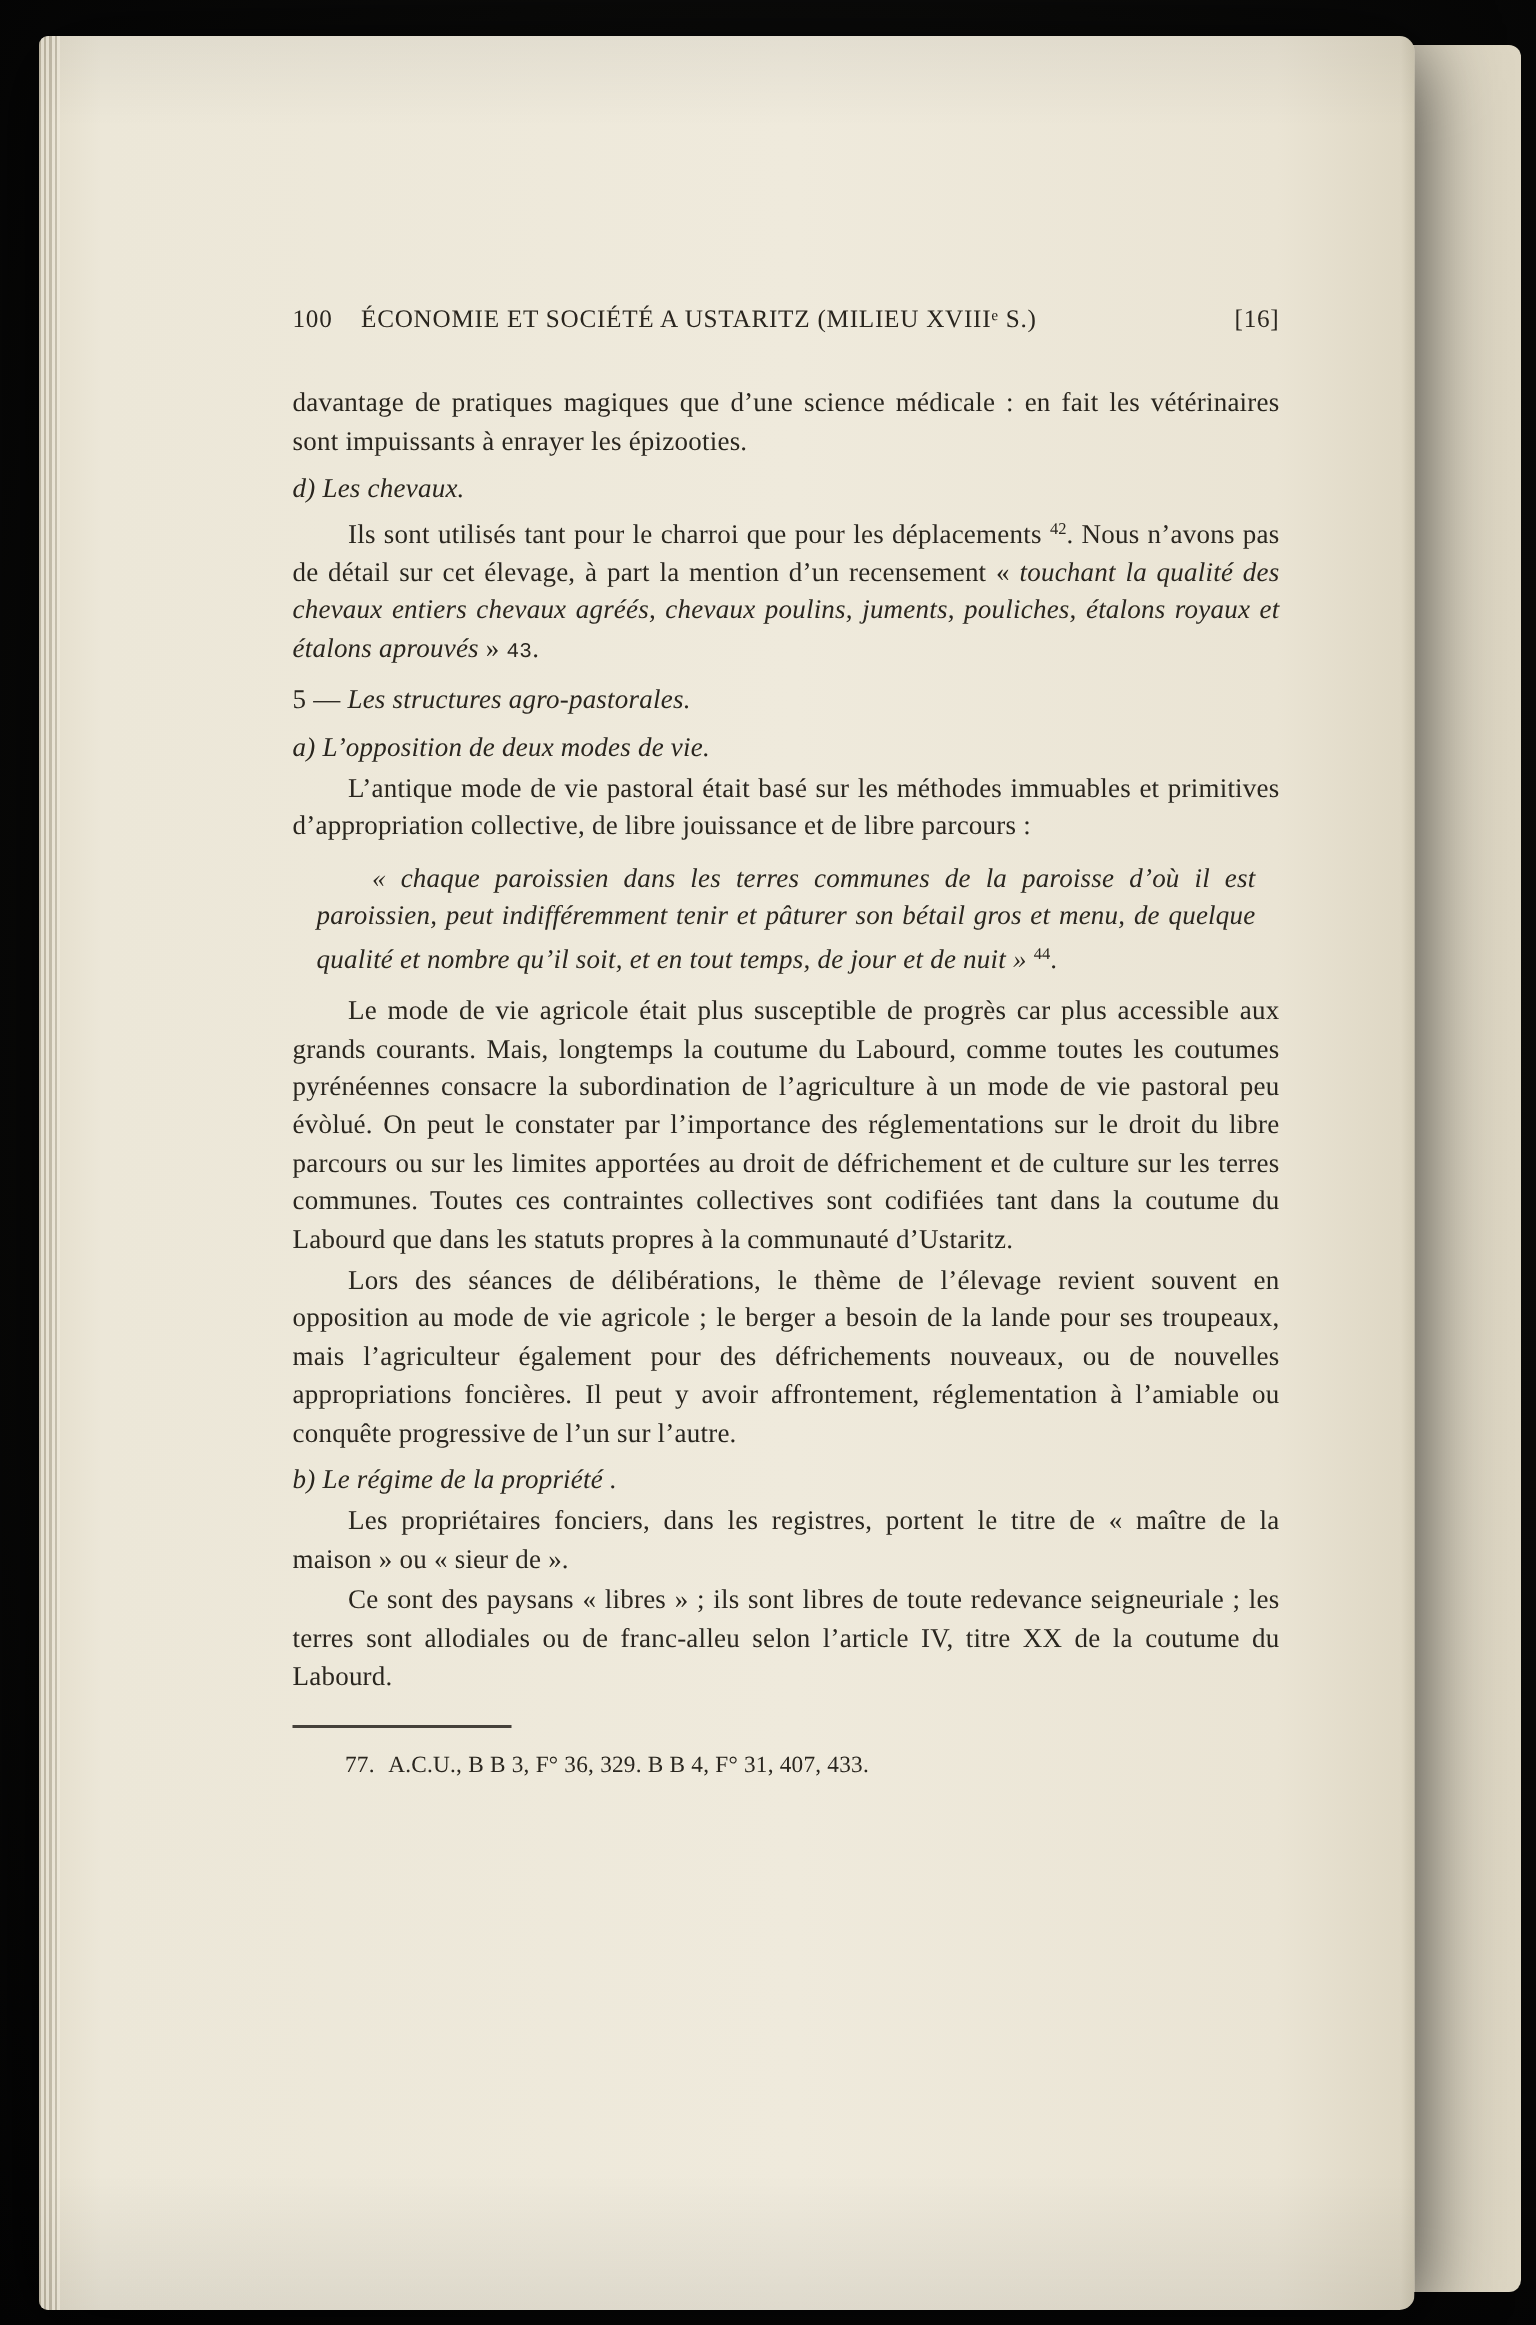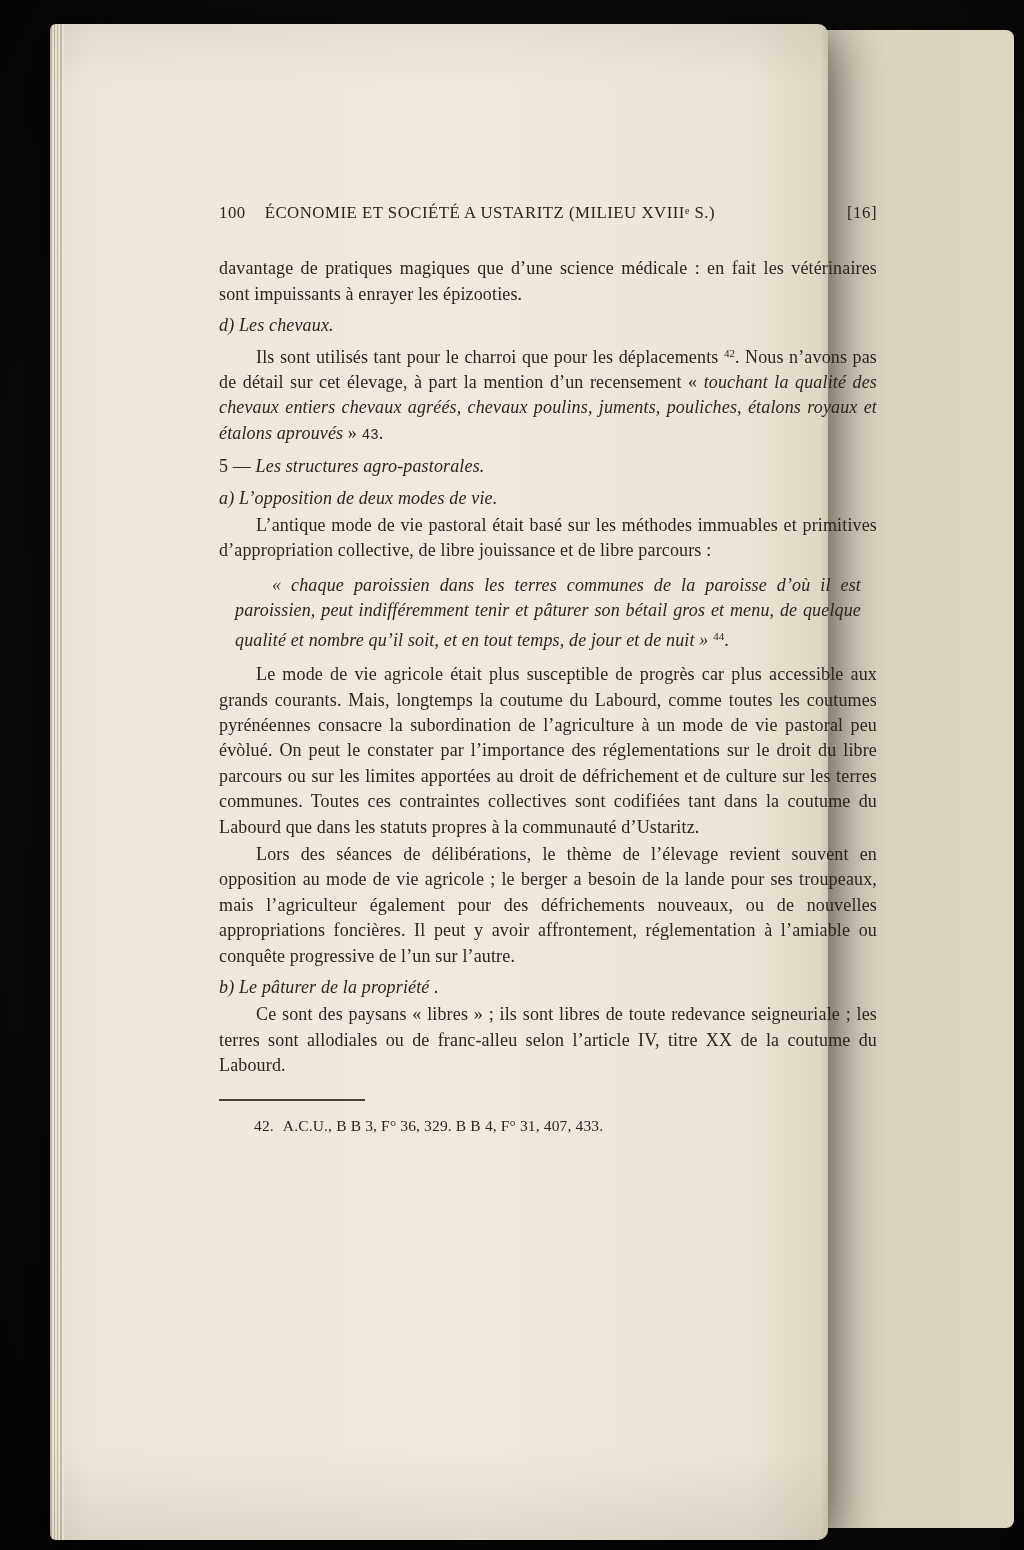--- a/index.html
+++ b/index.html
@@ -11,21 +11,21 @@
   .scene {
     position:relative; width:1024px; height:1550px;
     background: radial-gradient(ellipse at 52% 45%, #161514 0%, #0a0a09 62%, #040404 100%);
   }
   .under-page {
     position:absolute; left:52px; top:30px; width:962px; height:1498px;
     background: linear-gradient(90deg, #b3ab98 0%, #d2cbb8 35%, #ddd6c3 100%);
     border-radius:4px 8px 8px 4px;
   }
   .paper {
-    position:absolute; left:50px; top:24px; width:778px; height:1516px;
+    position:absolute; left:26px; top:24px; width:917px; height:1516px;
     border-radius:6px 10px 10px 6px;
     background:
       linear-gradient(180deg, rgba(0,0,0,.05) 0%, rgba(0,0,0,0) 4%, rgba(0,0,0,0) 94%, rgba(0,0,0,.07) 100%),
       linear-gradient(90deg, #d6cfbc 0px, #e6e0cf 14px, #ece7d8 42px, #efeadc 55%, #eae4d4 90%, #ded7c4 99%, #cfc8b3 100%);
     box-shadow: 0 8px 55px rgba(0,0,0,.78);
   }
   .page-edge-left {
     position:absolute; left:0; top:0; bottom:0; width:14px;
     border-radius:6px 0 0 6px; opacity:.8;
     background: repeating-linear-gradient(90deg,
@@ -72,25 +72,26 @@
       <div class="text-blocks">
           <p class="blk"><span>davantage de pratiques magiques que d’une science médicale : en fait les vétérinaires sont impuissants à enrayer les épizooties.</span></p>
           <p class="blk head"><span class="it">d) Les chevaux.</span></p>
           <p class="blk ind"><span>Ils sont utilisés tant pour le charroi que pour les déplacements </span><span class="sup">42</span><span>. Nous n’avons pas de détail sur cet élevage, à part la mention d’un recensement « </span><span class="it">touchant la qualité des chevaux entiers chevaux agréés, chevaux poulins, juments, pouliches, étalons royaux et étalons aprouvés</span><span> » </span><span class="smallnum">43</span><span>.</span></p>
           <p class="blk head"><span>5 — </span><span class="it">Les structures agro-pastorales.</span></p>
           <p class="blk head"><span class="it">a) L’opposition de deux modes de vie.</span></p>
           <p class="blk ind"><span>L’antique mode de vie pastoral était basé sur les méthodes immuables et primitives d’appropriation collective, de libre jouissance et de libre parcours :</span></p>
           <p class="blk ind quote"><span class="it">« chaque paroissien dans les terres communes de la paroisse d’où il est paroissien, peut indifféremment tenir et pâturer son bétail gros et menu, de quelque qualité et nombre qu’il soit, et en tout temps, de jour et de nuit » </span><span class="sup">44</span><span>.</span></p>
           <p class="blk ind"><span>Le mode de vie agricole était plus susceptible de progrès car plus accessible aux grands courants. Mais, longtemps la coutume du Labourd, comme toutes les coutumes pyrénéennes consacre la subordination de l’agriculture à un mode de vie pastoral peu évòlué. On peut le constater par l’importance des réglementations sur le droit du libre parcours ou sur les limites apportées au droit de défrichement et de culture sur les terres communes. Toutes ces contraintes collectives sont codifiées tant dans la coutume du Labourd que dans les statuts propres à la communauté d’Ustaritz.</span></p>
           <p class="blk ind"><span>Lors des séances de délibérations, le thème de l’élevage revient souvent en opposition au mode de vie agricole ; le berger a besoin de la lande pour ses troupeaux, mais l’agriculteur également pour des défrichements nouveaux, ou de nouvelles appropriations foncières. Il peut y avoir affrontement, réglementation à l’amiable ou conquête progressive de l’un sur l’autre.</span></p>
-          <p class="blk head"><span class="it">b) Le pâturer de la propriété .</span></p>
+          <p class="blk head"><span class="it">b) Le régime de la propriété .</span></p>
+          <p class="blk ind"><span>Les propriétaires fonciers, dans les registres, portent le titre de « maître de la maison » ou « sieur de ».</span></p>
           <p class="blk ind"><span>Ce sont des paysans « libres » ; ils sont libres de toute redevance seigneuriale ; les terres sont allodiales ou de franc-alleu selon l’article IV, titre XX de la coutume du Labourd.</span></p>
         </div>
 
       <div class="footnote-rule"></div>
 
       <div class="footnotes">
-          <div class="footnote"><span class="fn-num">42.</span><span class="fn-text">A.C.U., B B 3, F° 36, 329. B B 4, F° 31, 407, 433.</span></div>
+          <div class="footnote"><span class="fn-num">77.</span><span class="fn-text">A.C.U., B B 3, F° 36, 329. B B 4, F° 31, 407, 433.</span></div>
         </div>
 
     </div>
   </div>
 </div>
 
 </body></html>

